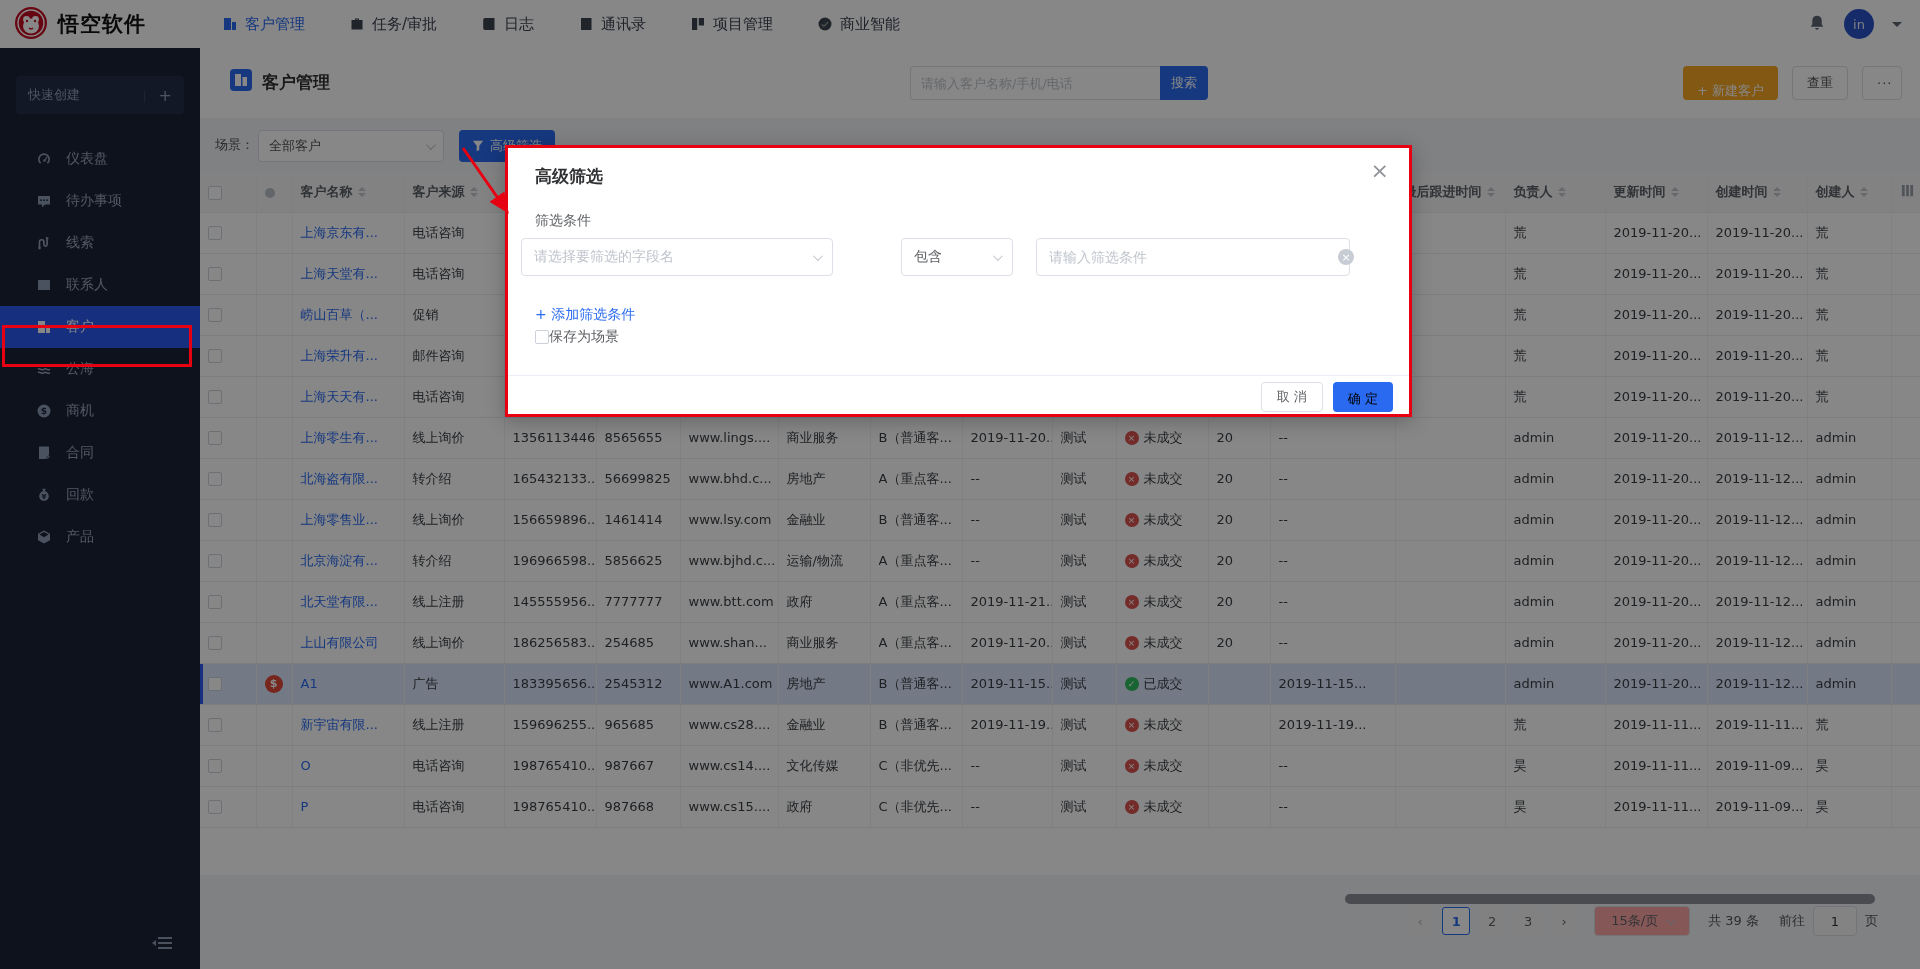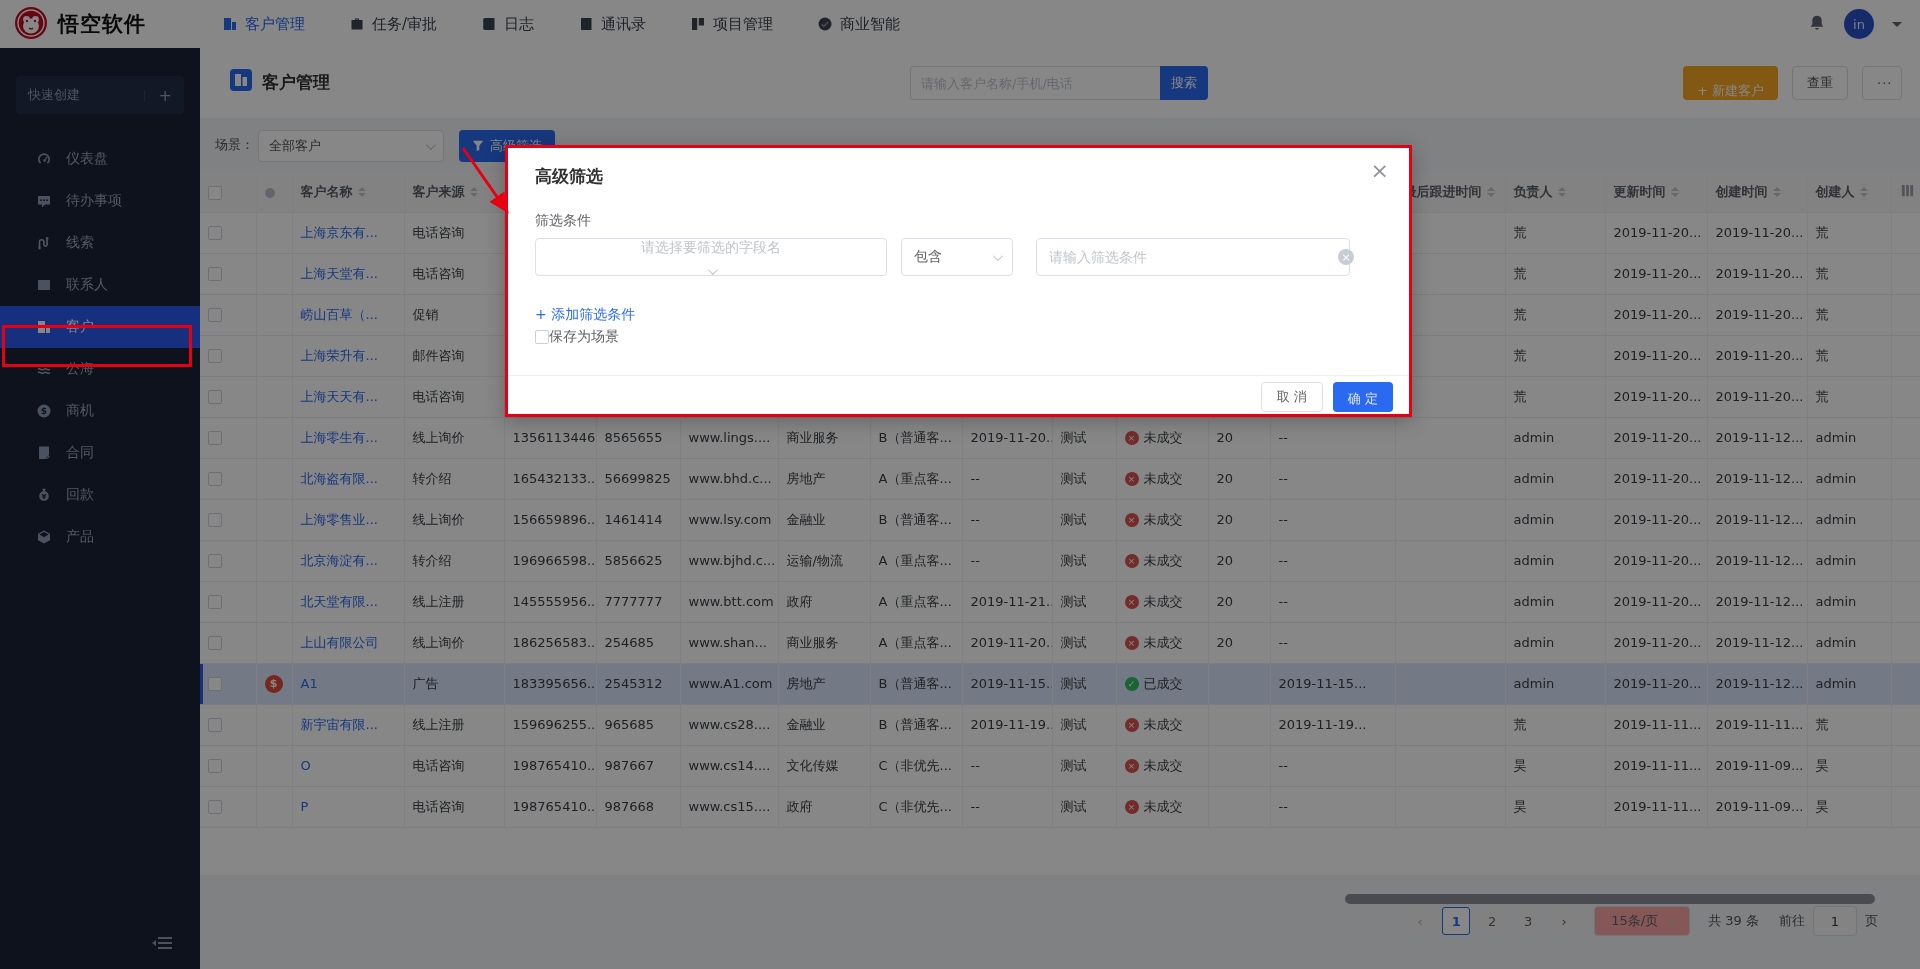--- a/index.html
+++ b/index.html
@@ -92,30 +92,30 @@
   .dim { position:absolute; left:0; top:0; width:1920px; height:969px; background:rgba(0,0,0,0.47); z-index:30; }
 
   
   .modal { position:absolute; left:505px; top:145px; width:907px; height:272px; background:#fff; border:3px solid #e60012; z-index:40; box-shadow:0 4px 18px rgba(0,0,0,.25); }
   .modal-title { position:absolute; left:27px; top:17px; font-size:17px; font-weight:bold; color:#303133; }
   .modal-close { position:absolute; right:20px; top:12px; font-size:22px; color:#909399; cursor:pointer; line-height:1; }
   .modal-sec { position:absolute; left:27px; top:64px; font-size:14px; color:#606266; }
   .fselect { position:absolute; top:90px; height:38px; background:#fff; border:1px solid #dcdfe6; border-radius:4px; display:flex; align-items:center; padding:0 12px; cursor:pointer; }
   .fselect .ph { flex:1; color:#bfc4cc; font-size:14px; }
   .fselect .val { flex:1; color:#606266; font-size:14px; }
-  .f-field { left:27px; width:352px;flex-direction:column; }
+  .f-field { left:13px; width:312px; }
   .f-op { left:393px; width:112px; }
   .f-input { position:absolute; left:528px; top:90px; width:314px; height:38px; border:1px solid #dcdfe6; border-radius:4px; padding:0 12px; font-size:14px; color:#333; outline:none; font-family:inherit; }
   .f-input::placeholder { color:#bfc4cc; }
   .f-remove { position:absolute; left:830px; top:101px; width:16px; height:16px; border-radius:50%; background:#c8ccd4; color:#fff; font-size:11px; display:flex; align-items:center; justify-content:center; cursor:pointer; }
   .add-cond { position:absolute; left:27px; top:158px; color:#2a6af0; font-size:14px; cursor:pointer; }
   .save-scene { position:absolute; left:27px; top:180px; display:flex; align-items:center; color:#606266; font-size:14px; cursor:pointer;font-family:Liberation Serif, serif; }
   .modal-footer { position:absolute; left:0; top:227px; width:100%; height:42px; border-top:1px solid #ebeef5; display:flex; align-items:center; justify-content:flex-end; gap:10px; padding-right:16px; }
   .btn-cancel { height:30px; padding:0 15px; background:#fff; border:1px solid #dcdfe6; border-radius:4px; color:#606266; font-size:13px; cursor:pointer; font-family:inherit; }
-  .btn-ok { height:30px; padding:8px 15px; background:#2a6af0; border:none; border-radius:4px; color:#e5e5e5; font-size:13px; cursor:pointer; font-family:inherit; }
+  .btn-ok { height:30px; padding:8px 15px; background:#2a6af0; border:none; border-radius:4px; color:#000000; font-size:13px; cursor:pointer; font-family:inherit; }
 
   
   .anno-rect { position:absolute; left:2px; top:325px; width:190px; height:42px; border:3px solid #e60012; z-index:50; pointer-events:none; }
   .anno-arrow { position:absolute; left:450px; top:138px; z-index:50; pointer-events:none; }
 </style>
 </head>
 <body>
 
 <div class="navbar">
   <div class="brand">

